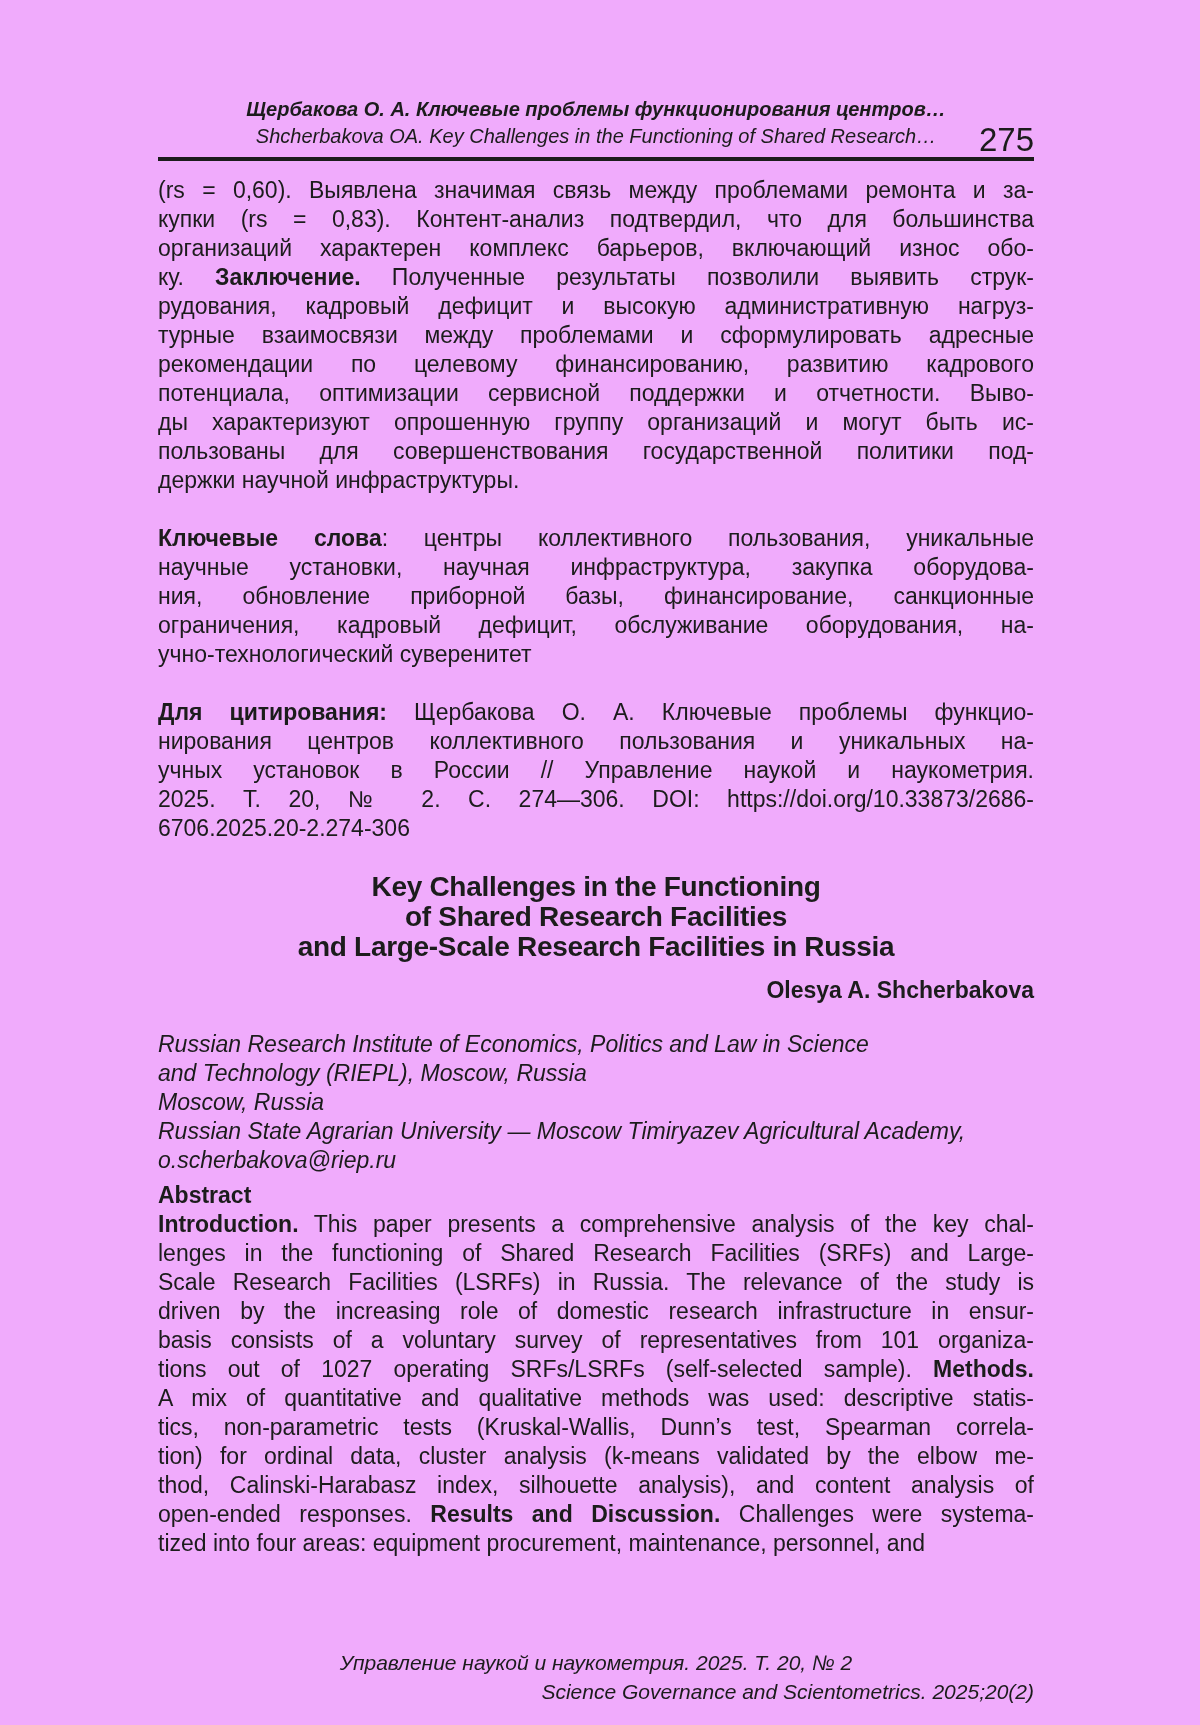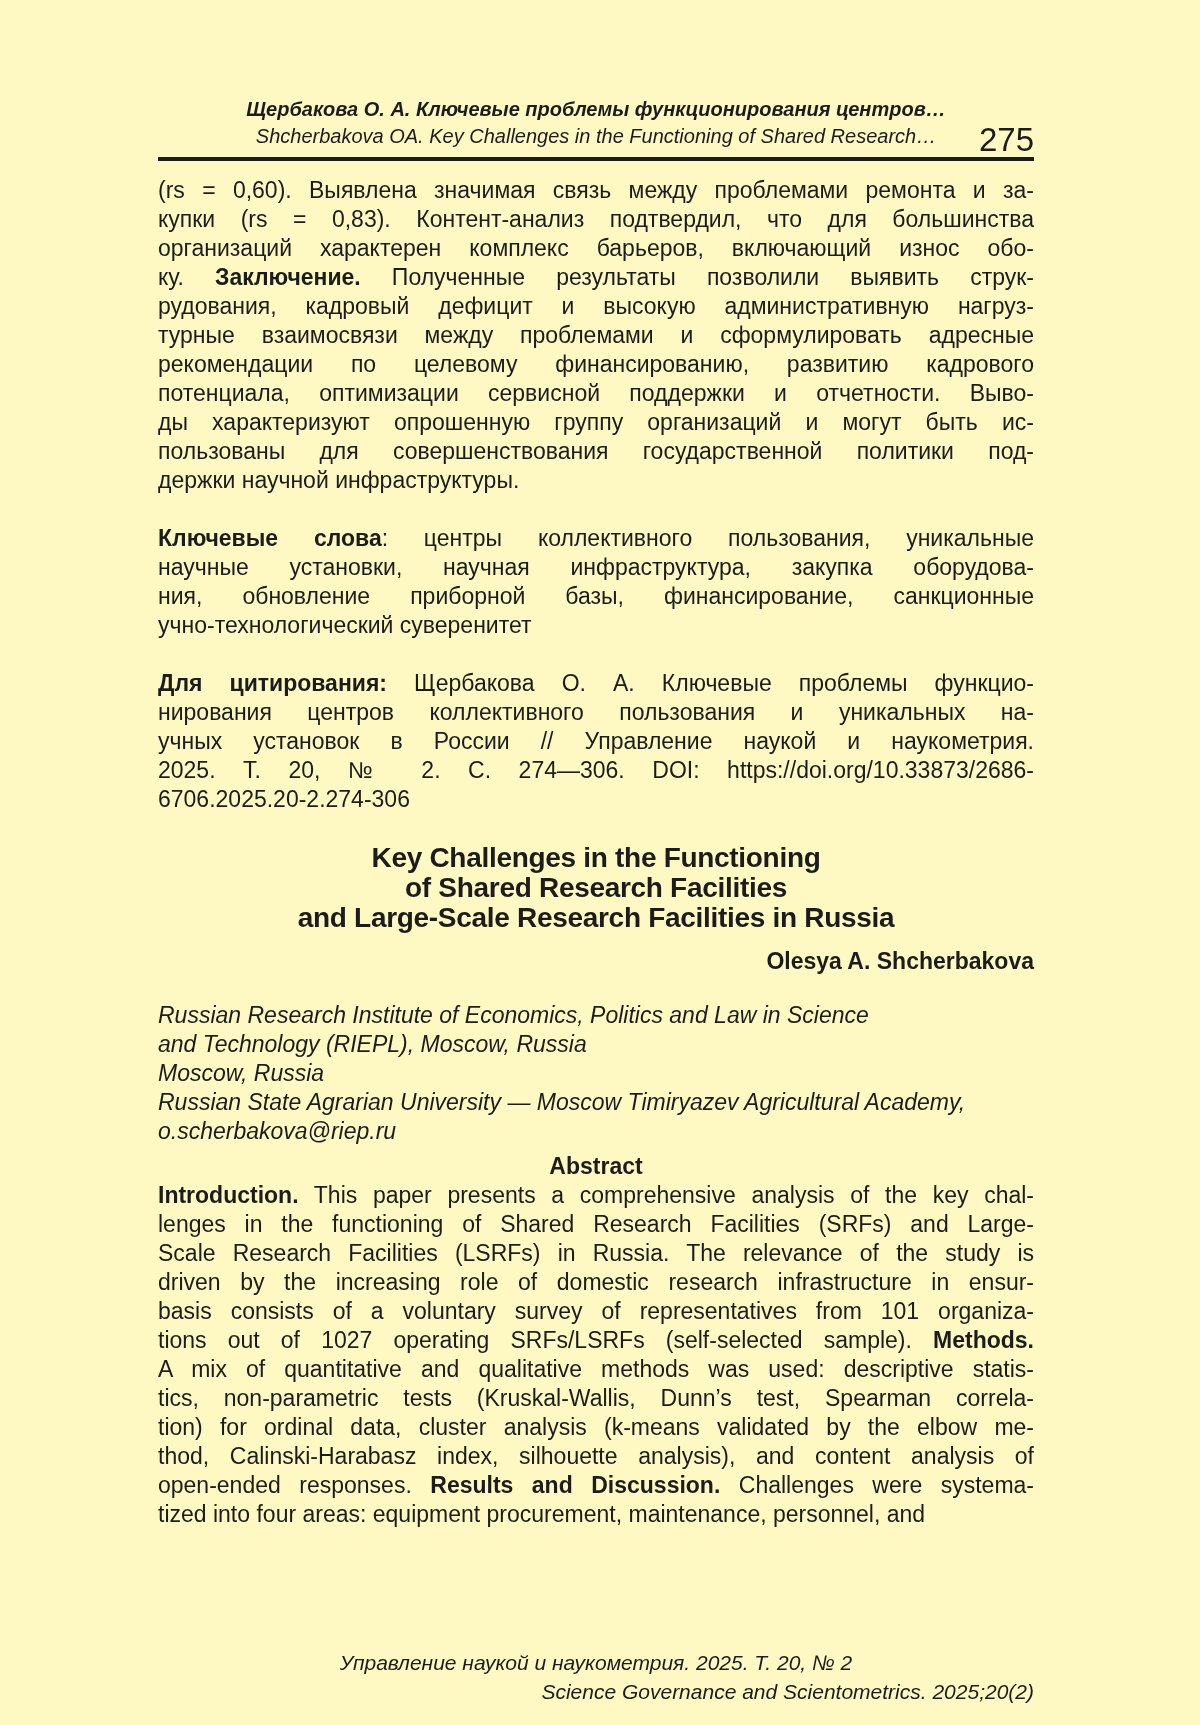--- a/index.html
+++ b/index.html
@@ -4,21 +4,21 @@
 <style>
   * { margin: 0; padding: 0; box-sizing: border-box; }
   html, body { background: #ffffff; }
   body {
     width: 1200px; height: 1725px;
     font-family: "Liberation Sans", sans-serif;
     color: #1c1c1c;
     position: relative;
     overflow: hidden;
   }
-  .page { position: relative; width: 1200px; height: 1725px; background: #fef9c3; }
+  .page { position: relative; width: 1200px; height: 1725px; background: #f0abfc; }
   .col { position: absolute; left: 158px; width: 876px; }
 
   
   .header { top: 96px; text-align: center; font-style: italic; font-size: 20px; line-height: 27px; }
   .header .ru { font-weight: bold; }
   .page-num {
     position: absolute; right: 0; bottom: -6px;
     font-style: normal; font-weight: normal; font-size: 33px; line-height: 33px;
   }
   .rule { top: 157px; height: 4px; background: #1c1c1c; }
@@ -28,21 +28,21 @@
   .para { margin: 0; }
   .para + .para { margin-top: 29px; }
   .ln { text-align: justify; text-align-last: justify; }
   .ln.last { text-align-last: left; }
   .left-lines .ln, .left-lines .ln.last { text-align: left; text-align-last: left; }
   .center-lines .ln, .center-lines .ln.last { text-align: center; text-align-last: center; }
 
   .title-en { margin-top: 32px; font-weight: bold; font-size: 28px; line-height: 30px; letter-spacing: -0.3px; }
   .author { margin-top: 14px; text-align: right; font-weight: bold; font-size: 23px; line-height: 29px; }
   .affil { margin-top: 25px; font-style: italic; }
-  .abs-head { margin-top: 6px; font-weight: bold; text-align: center; }
+  .abs-head { margin-top: 6px; font-weight: bold; }
 
   
   .footer { top: 1648px; text-align: right; font-style: italic; font-size: 21px; line-height: 29px; }
   .footer .ru { font-weight: normal; text-align: center; }
 
   b { font-weight: bold; }
 </style>
 </head>
 <body>
 
@@ -69,20 +69,21 @@
         <div class="ln">потенциала, оптимизации сервисной поддержки и отчетности. Выво-</div>
         <div class="ln">ды характеризуют опрошенную группу организаций и могут быть ис-</div>
         <div class="ln">пользованы для совершенствования государственной политики под-</div>
         <div class="ln last">держки научной инфраструктуры.</div>
       </div>
 
     <div class="para">
         <div class="ln"><b>Ключевые слова</b>: центры коллективного пользования, уникальные</div>
         <div class="ln">научные установки, научная инфраструктура, закупка оборудова-</div>
         <div class="ln">ния, обновление приборной базы, финансирование, санкционные</div>
+        <div class="ln">ограничения, кадровый дефицит, обслуживание оборудования, на-</div>
         <div class="ln last">учно-технологический суверенитет</div>
       </div>
 
     <div class="para">
         <div class="ln"><b>Для цитирования:</b> Щербакова О. А. Ключевые проблемы функцио-</div>
         <div class="ln">нирования центров коллективного пользования и уникальных на-</div>
         <div class="ln">учных установок в России // Управление наукой и наукометрия.</div>
         <div class="ln">2025. Т. 20, № 2. С. 274—306. DOI: https://doi.org/10.33873/2686-</div>
         <div class="ln last">6706.2025.20-2.274-306</div>
       </div>

